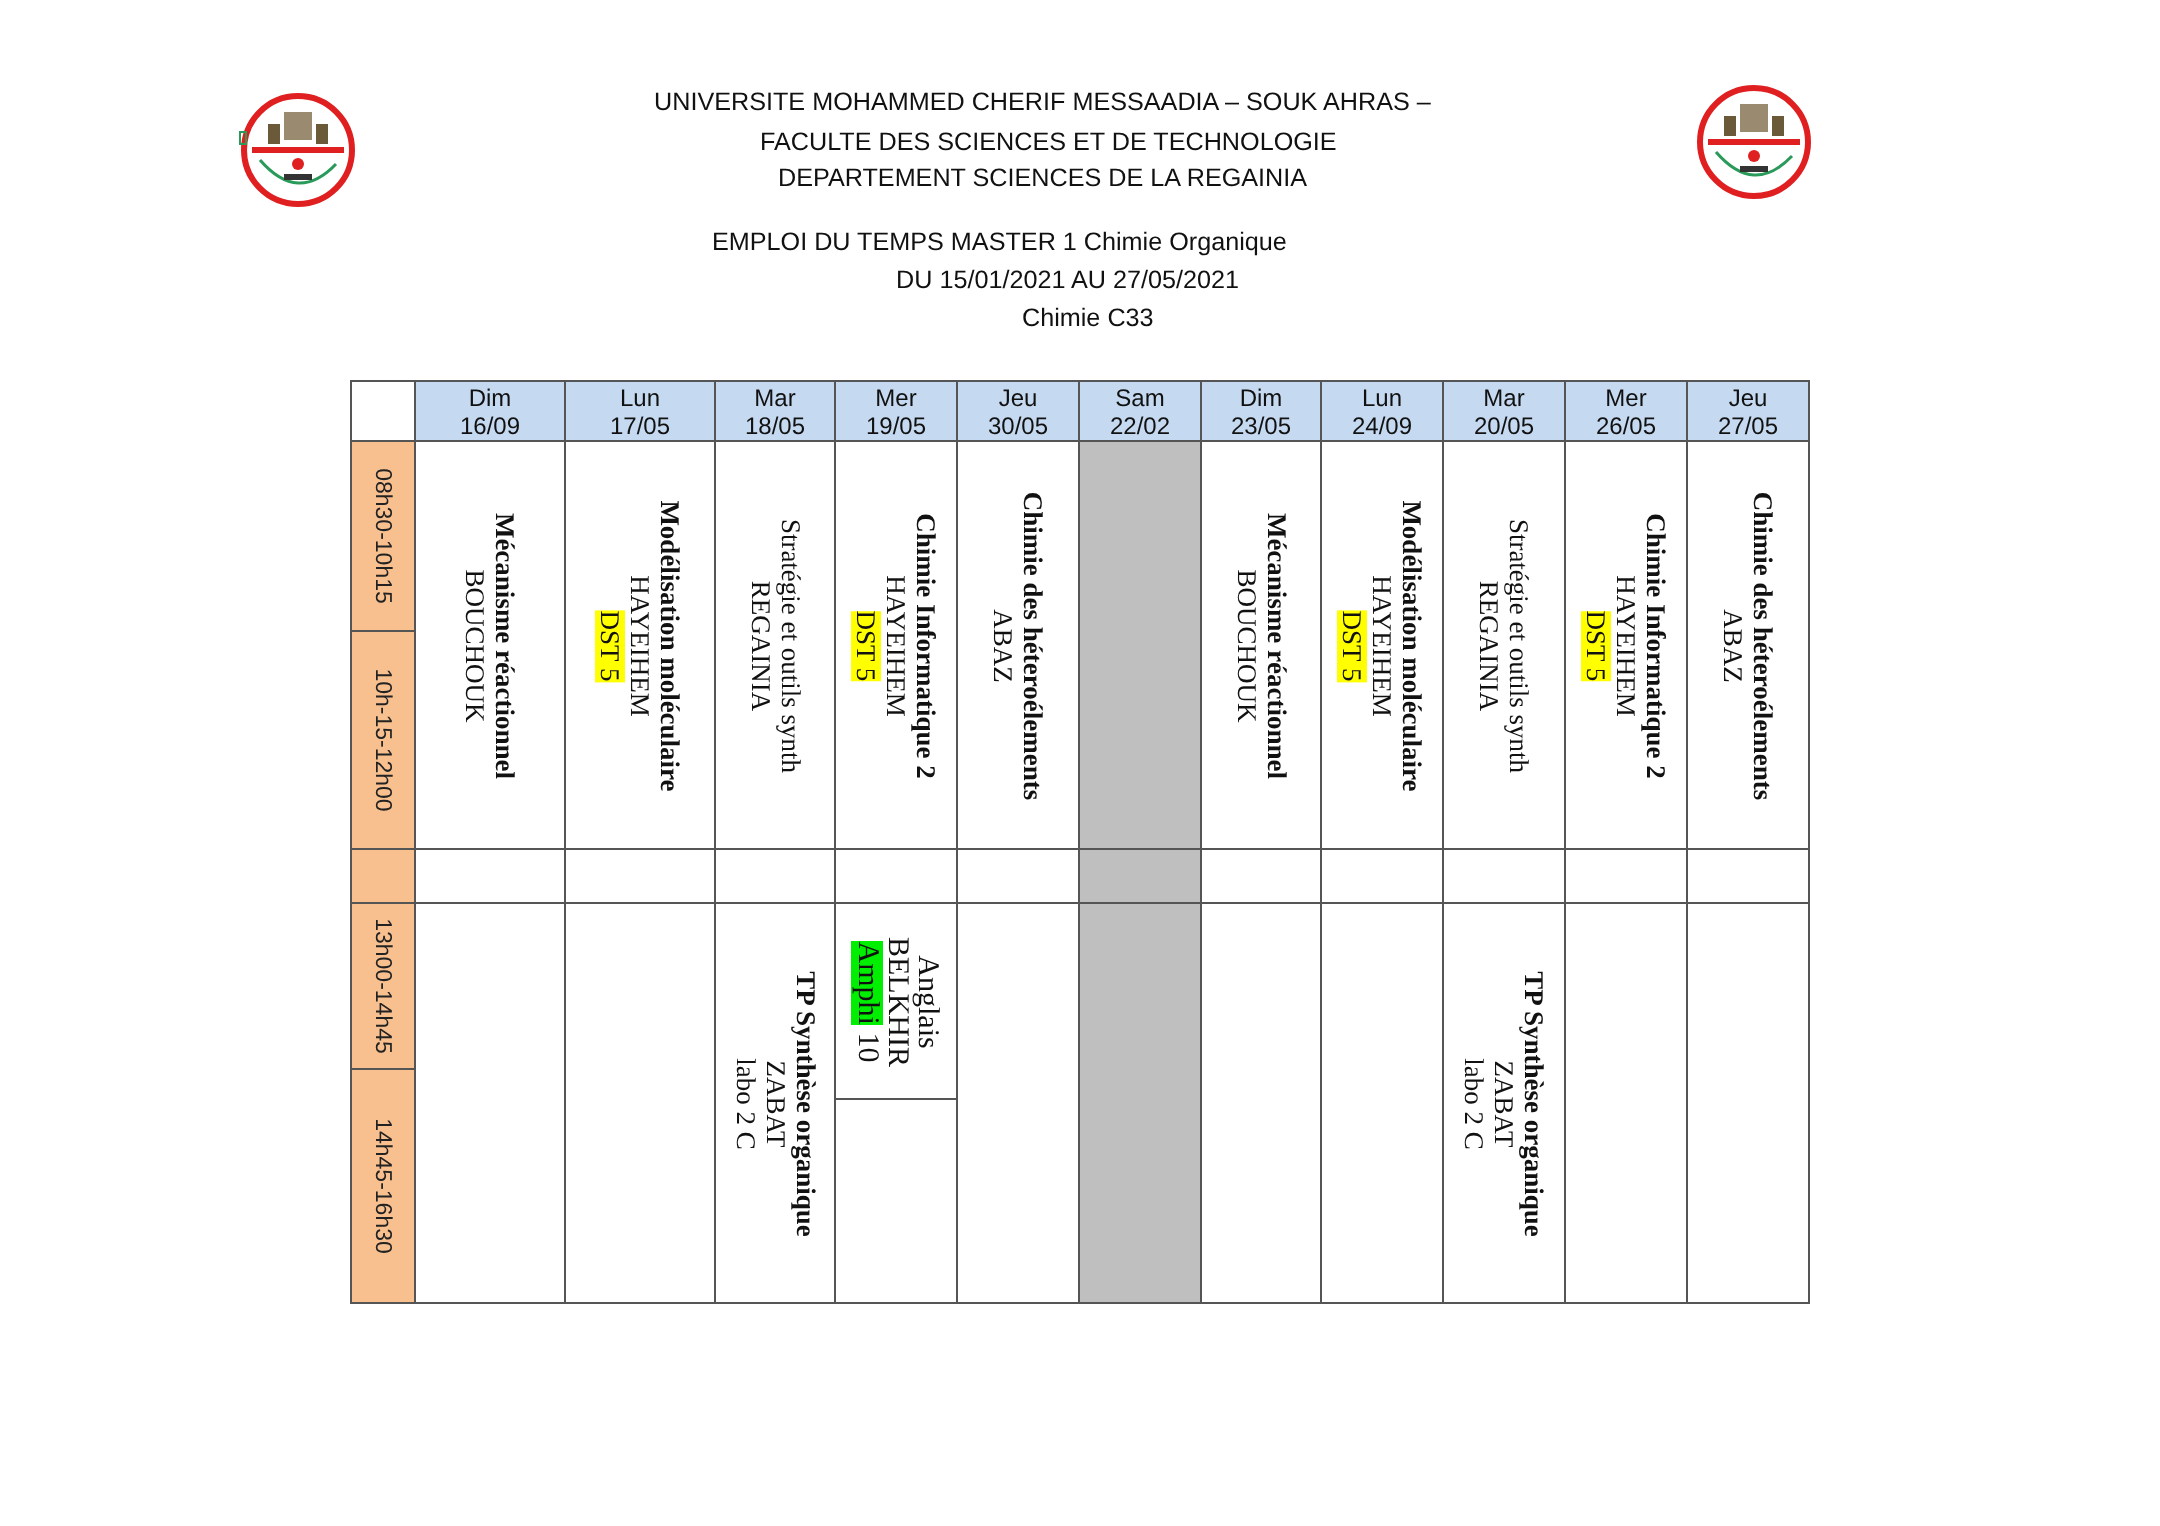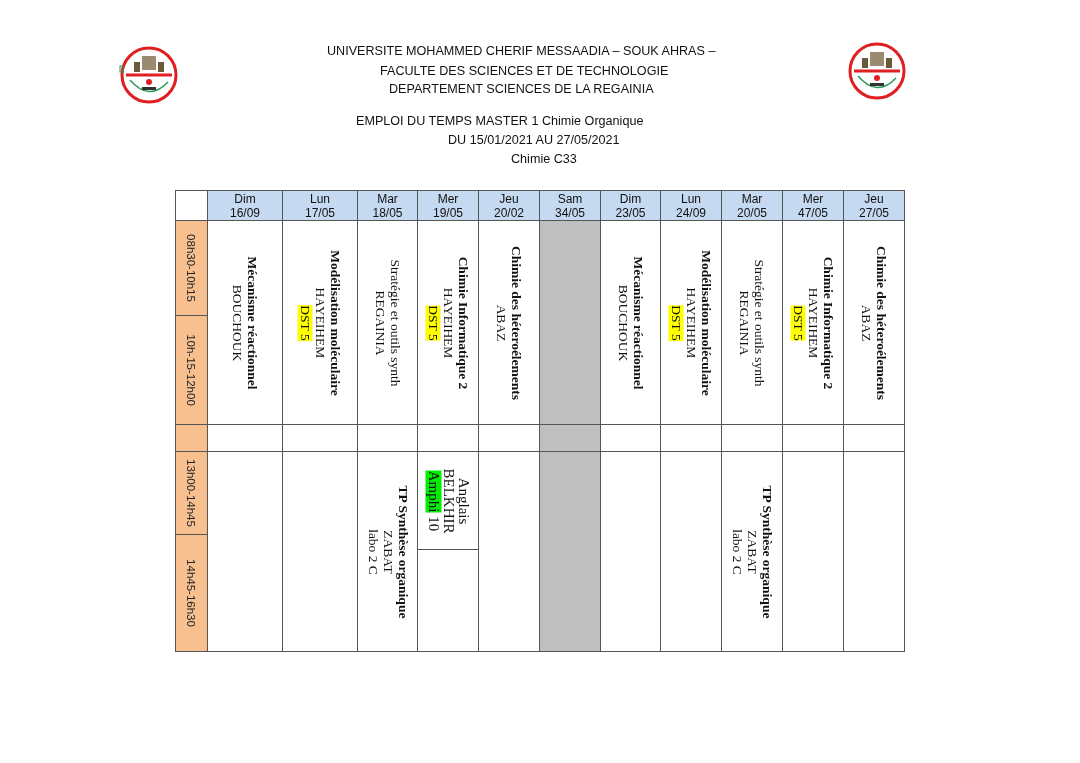--- a/index.html
+++ b/index.html
@@ -69,41 +69,41 @@
     <div class="cell dayhead" style="left: 183px; top: 0px; width: 60px; height: 31px;">
       <div>Mar</div>
       <div>18/05</div>
     </div>
     <div class="cell dayhead" style="left: 243px; top: 0px; width: 61px; height: 31px;">
       <div>Mer</div>
       <div>19/05</div>
     </div>
     <div class="cell dayhead" style="left: 304px; top: 0px; width: 61px; height: 31px;">
       <div>Jeu</div>
-      <div>20/02</div>
+      <div>30/05</div>
     </div>
     <div class="cell dayhead" style="left: 365px; top: 0px; width: 61px; height: 31px;">
       <div>Sam</div>
-      <div>34/05</div>
+      <div>22/02</div>
     </div>
     <div class="cell dayhead" style="left: 426px; top: 0px; width: 60px; height: 31px;">
       <div>Dim</div>
       <div>23/05</div>
     </div>
     <div class="cell dayhead" style="left: 486px; top: 0px; width: 61px; height: 31px;">
       <div>Lun</div>
       <div>24/09</div>
     </div>
     <div class="cell dayhead" style="left: 547px; top: 0px; width: 61px; height: 31px;">
       <div>Mar</div>
       <div>20/05</div>
     </div>
     <div class="cell dayhead" style="left: 608px; top: 0px; width: 61px; height: 31px;">
       <div>Mer</div>
-      <div>47/05</div>
+      <div>26/05</div>
     </div>
     <div class="cell dayhead" style="left: 669px; top: 0px; width: 61px; height: 31px;">
       <div>Jeu</div>
       <div>27/05</div>
     </div>
     <div class="cell timecell" style="left: 0px; top: 31px; width: 33px; height: 95px;">
       <span class="tlabel">08h30-10h15</span>
     </div>
     <div class="cell timecell" style="left: 0px; top: 126px; width: 33px; height: 109px;">
       <span class="tlabel">10h-15-12h00</span>

